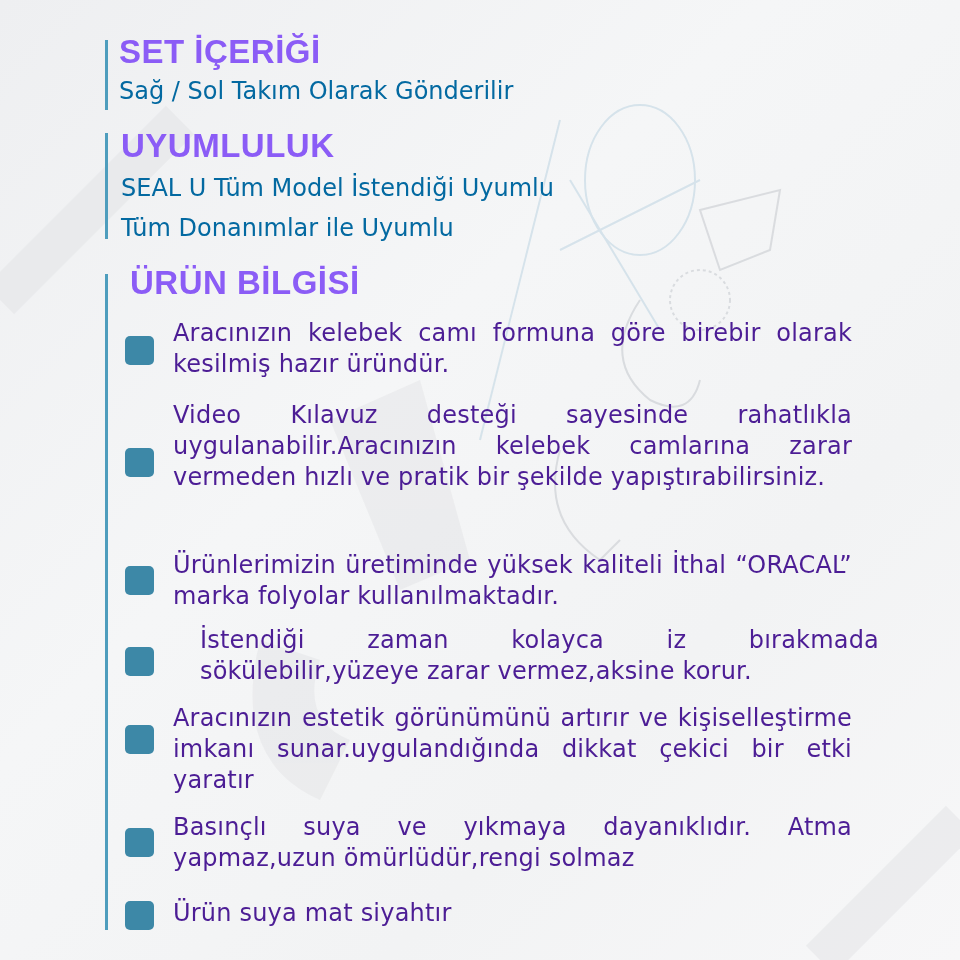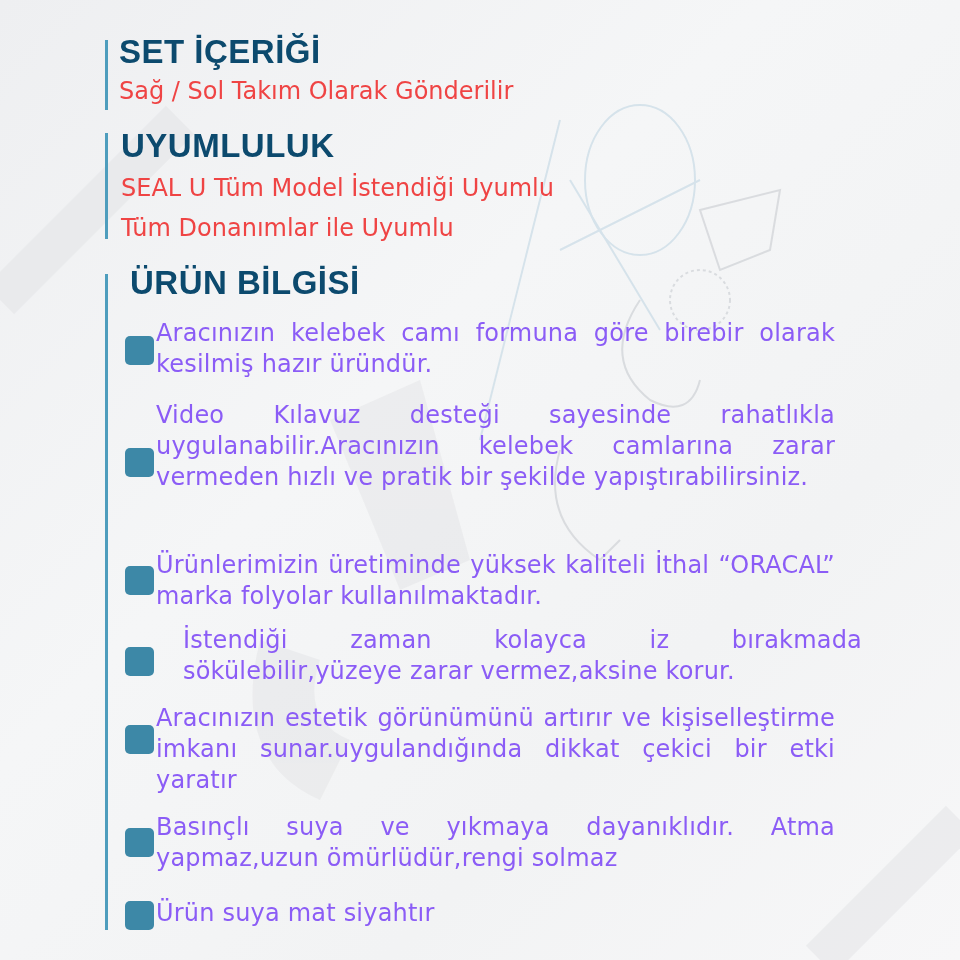--- a/index.html
+++ b/index.html
@@ -7,33 +7,33 @@
       width: 960px; height: 960px; overflow: hidden; position: relative;
       background: linear-gradient(135deg, #eeeff1 0%, #f5f6f7 40%, #f2f3f4 70%, #f7f7f8 100%);
       font-family: "DejaVu Sans", sans-serif;
       color: #1c1c1c;
     }
     .watermark { position: absolute; inset: 0; pointer-events: none; }
     .section { position: absolute; left: 105px; }
     .vbar { position: absolute; left: 0; width: 3px; background: #4e9dbd; }
     .heading {
       position: absolute; left: 14px; font-family: "Liberation Sans", sans-serif;
-      font-weight: bold; color: #0c4a6e; font-size: 33px; letter-spacing: 0.5px; white-space: nowrap;
+      font-weight: bold; color: #8b5cf6; font-size: 33px; letter-spacing: 0.5px; white-space: nowrap;
     }
     .line {
-      position: absolute; left: 14px; font-size: 24px; color: #ef4444; white-space: nowrap;
+      position: absolute; left: 14px; font-size: 24px; color: #0369a1; white-space: nowrap;
     }
     .item { position: absolute; left: 125px; width: 726px; }
     .bullet {
       position: absolute; left: 0; width: 29px; height: 29px; border-radius: 5px;
       background: #3d88a7;
     }
     .item-text {
-      position: absolute; left: 31px; width: 679px; font-size: 24px; line-height: 31px;
-      color: #8b5cf6; text-align: justify; text-align-last: left; letter-spacing: 0.2px;
+      position: absolute; left: 48px; width: 679px; font-size: 24px; line-height: 31px;
+      color: #4c1d95; text-align: justify; text-align-last: left; letter-spacing: 0.2px;
     }
   </style>
 </head>
 <body>
 
 <svg class="watermark" width="960" height="960" viewBox="0 0 960 960">
   <g fill="none" stroke="#c9dbe6" stroke-width="2" opacity="0.7">
     <ellipse cx="640" cy="180" rx="55" ry="75"></ellipse>
     <line x1="560" y1="250" x2="700" y2="180"></line>
     <line x1="570" y1="180" x2="660" y2="330"></line>

